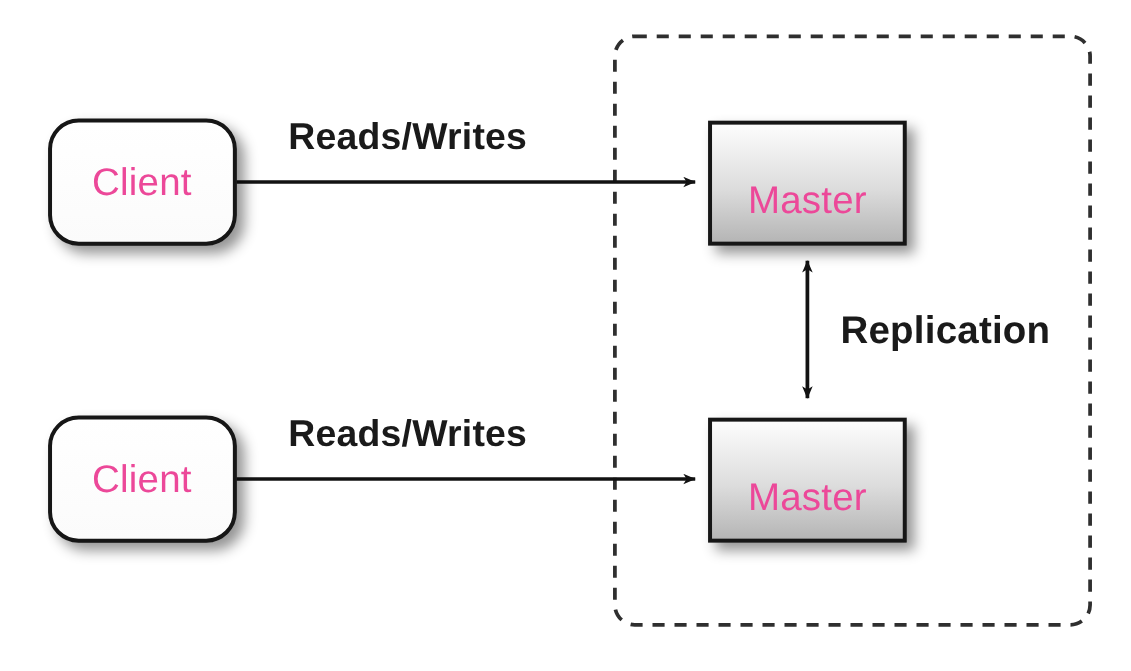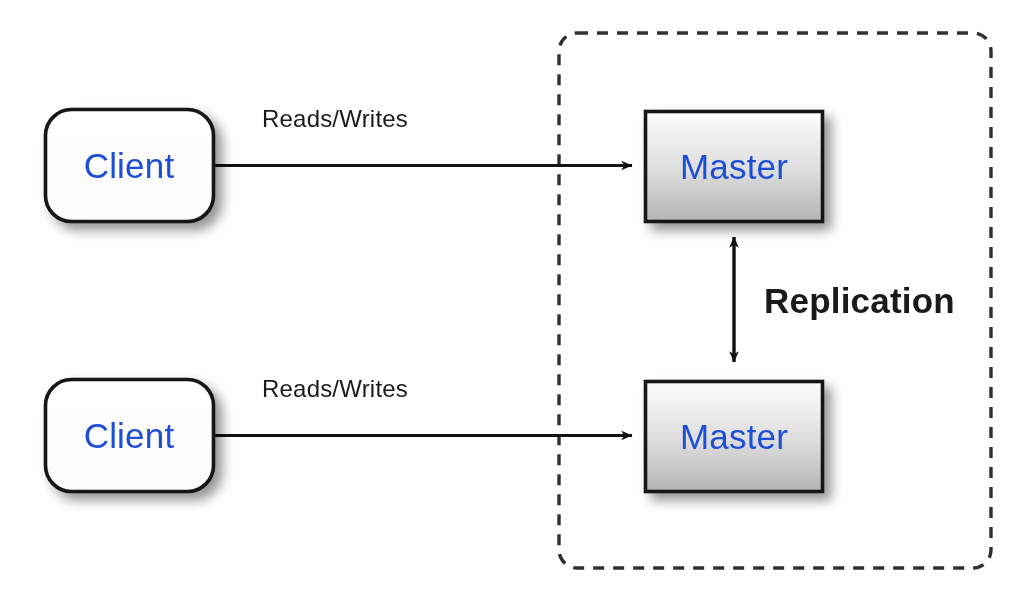--- a/index.html
+++ b/index.html
@@ -24,35 +24,35 @@
     top: 0;
     width: 1028px;
     height: 610px;
   }
   
   .node-label {
     position: absolute;
     display: flex;
     align-items: center;
     justify-content: center;
-    color: #1d4ed8;
+    color: #ec4899;
     font-family: "Liberation Sans", "DejaVu Sans", sans-serif;
     white-space: nowrap;
     pointer-events: none;
   }
   .edge-label {
     position: absolute;
     color: #1a1a1a;
     font-family: "Liberation Sans", "DejaVu Sans", sans-serif;
     white-space: nowrap;
     pointer-events: none;
   }
   .client-label { font-size: 35px; letter-spacing: 0.2px; }
-  .master-label { font-size: 35px; letter-spacing: 0.2px; }
-  .rw-label     { font-size: 24px; letter-spacing: 0.2px; }
+  .master-label { font-size: 35px; letter-spacing: 0.2px; margin-top: 16px; }
+  .rw-label     { font-size: 34px; letter-spacing: 0.2px; font-weight: bold; }
   .repl-label   { font-size: 35px; letter-spacing: 0.2px; }
   .hit {
     position: absolute;
     background: transparent;
   }
 </style>
 </head>
 <body>
 
 <div id="canvas">

